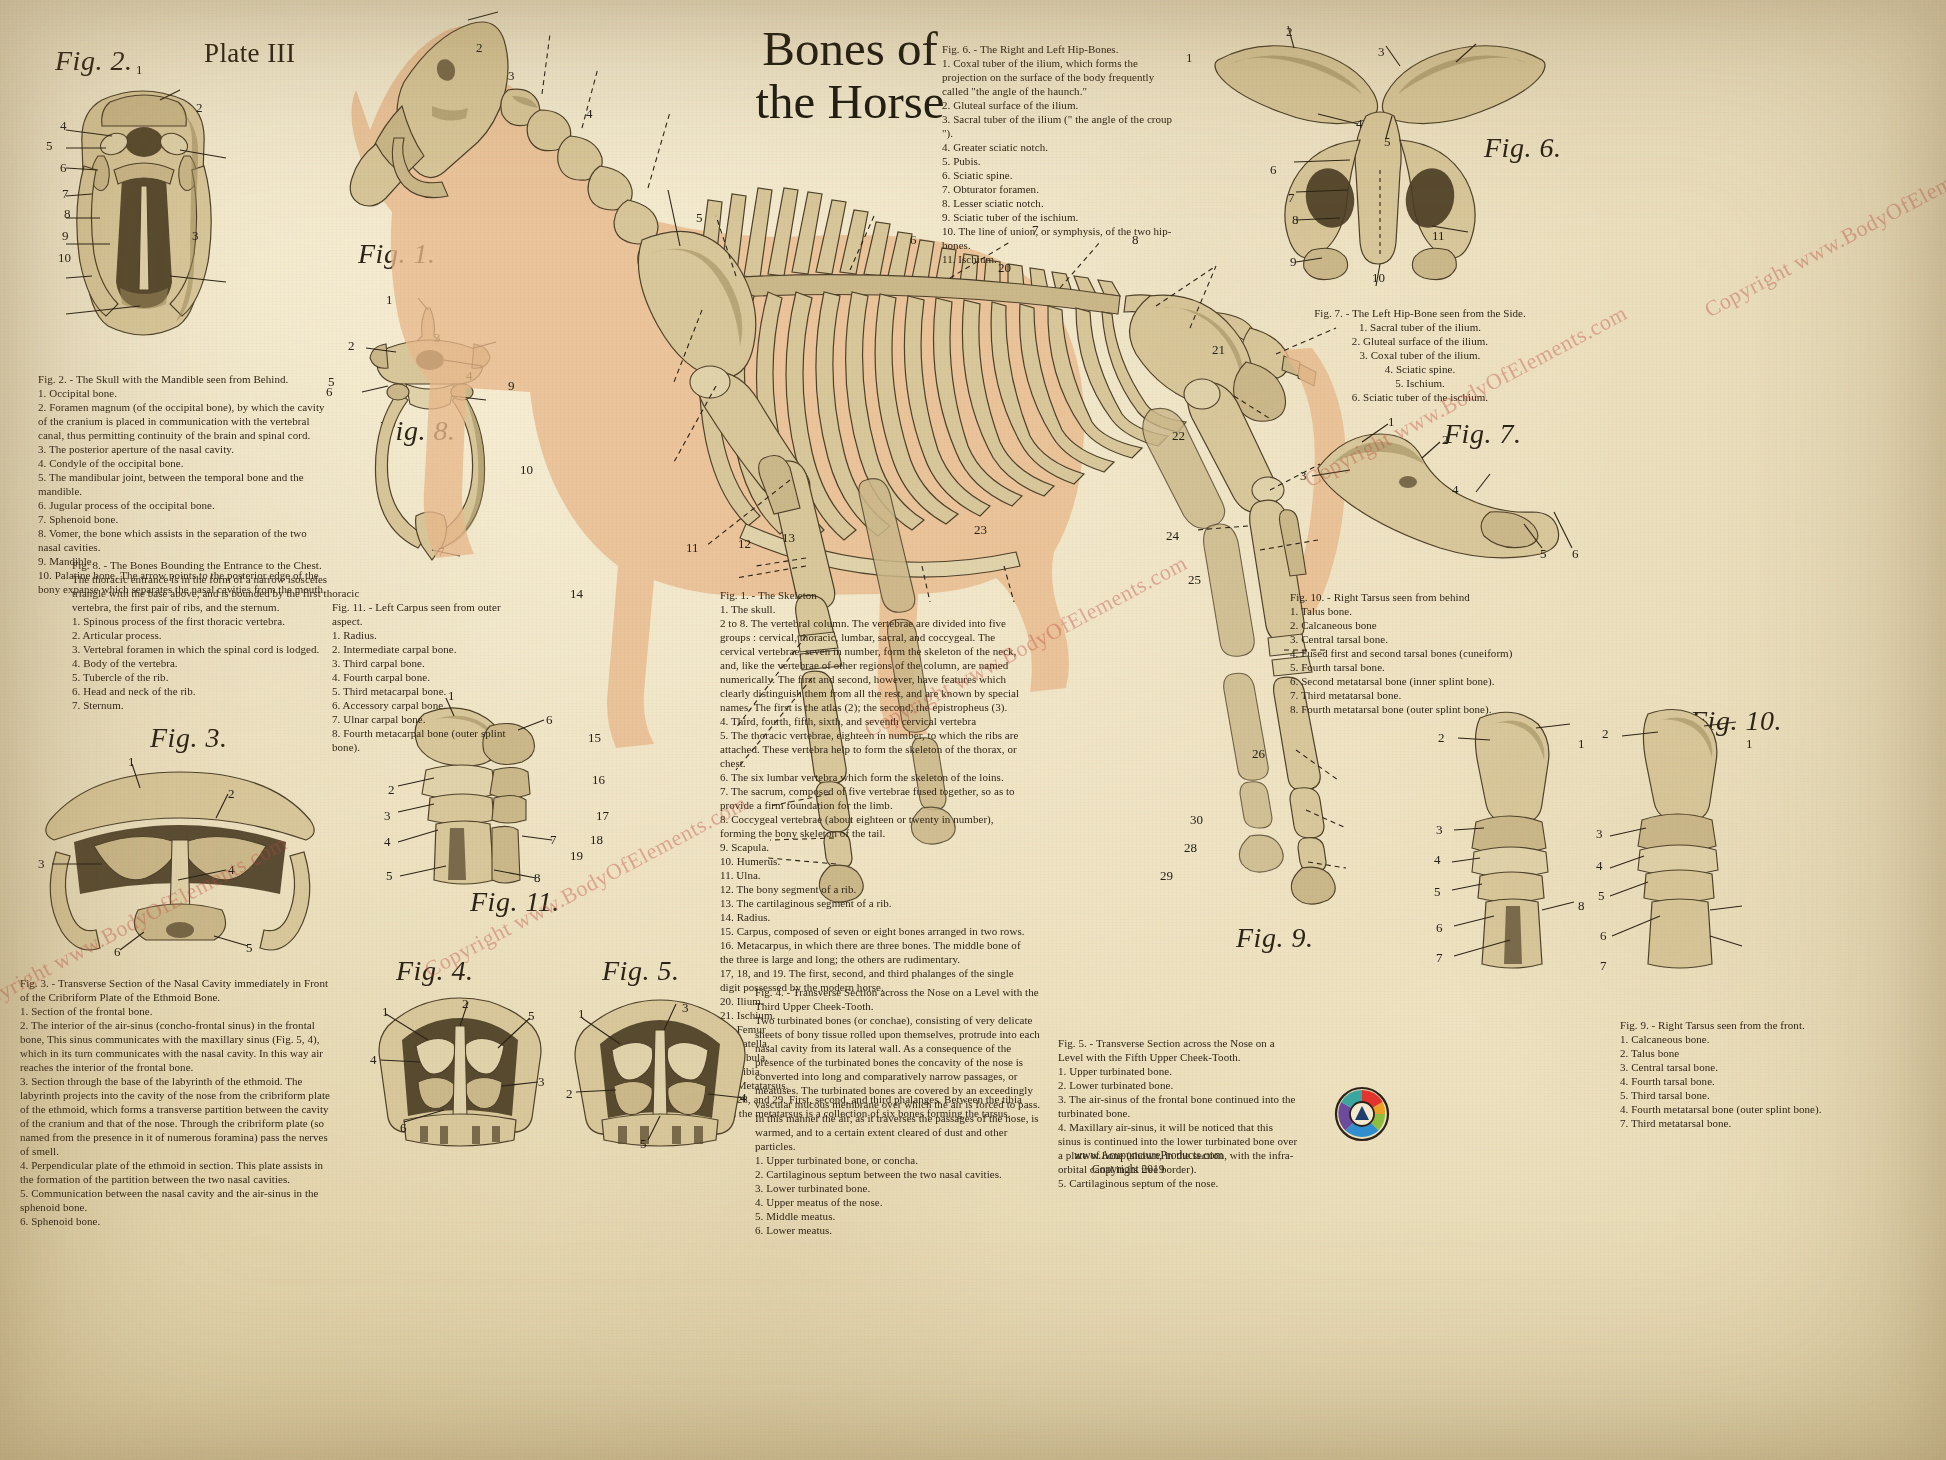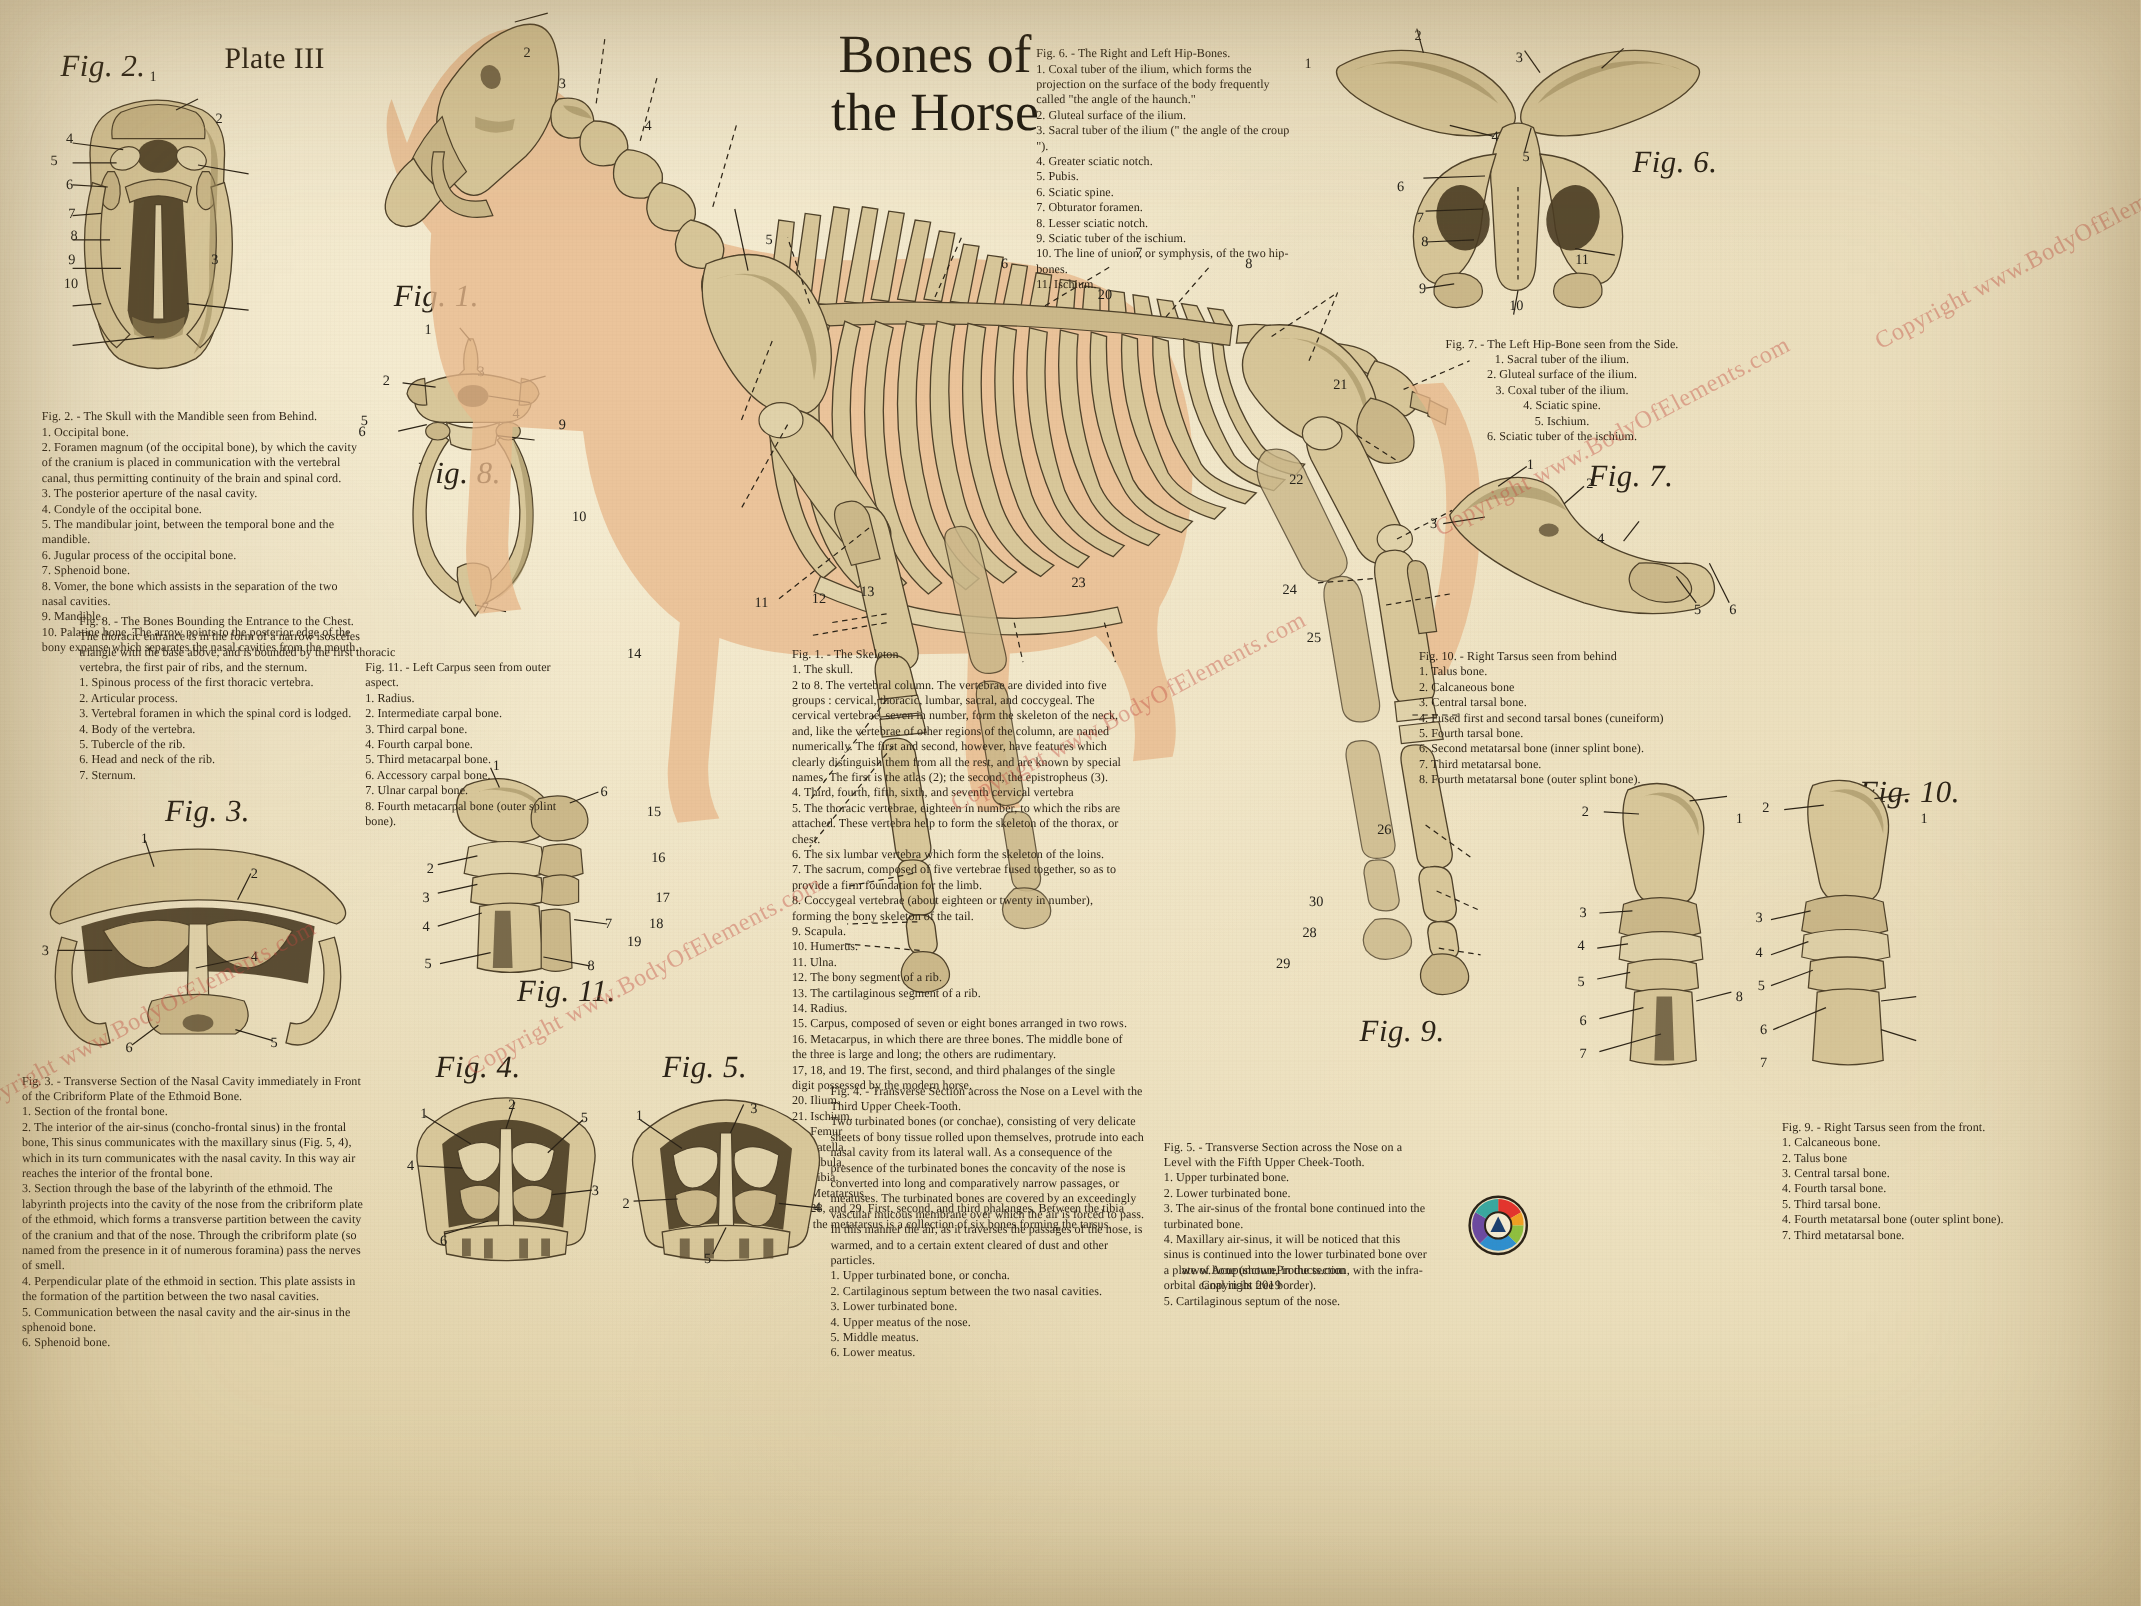--- a/index.html
+++ b/index.html
@@ -188,21 +188,21 @@
     <span class="li">The thoracic entrance is in the form of a narrow isosceles triangle with the base above, and is bounded by the first thoracic vertebra, the first pair of ribs, and the sternum.</span>
     <span class="li">1. Spinous process of the first thoracic vertebra.</span>
     <span class="li">2. Articular process.</span>
     <span class="li">3. Vertebral foramen in which the spinal cord is lodged.</span>
     <span class="li">4. Body of the vertebra.</span>
     <span class="li">5. Tubercle of the rib.</span>
     <span class="li">6. Head and neck of the rib.</span>
     <span class="li">7. Sternum.</span>
   </div>
 
-  <div class="abs figlabel" style="left:358px;top:254px;">Fig. 1.</div>
+  <div class="abs figlabel" style="left:358px;top:238px;">Fig. 1.</div>
   <div class="abs" style="left:250px;top:10px;">
     <svg width="1060" height="890" viewBox="0 0 1060 890">
 
       <path class="body-tint" d="M120 120 q26 -70 70 -96 q30 -18 50 6 q10 14 12 40 q40 28 80 84 q30 44 78 58 q70 18 150 14 q120 -6 180 20 q60 24 80 82 q16 44 14 96 q-2 70 -30 118 q-6 30 6 64 q14 40 6 72 l-36 4 q6 -40 -8 -74 q-10 -26 -26 -40 q-30 14 -78 16 l-4 78 q0 34 14 62 l-38 4 q-14 -34 -12 -70 l2 -74 l-130 2 q-54 0 -96 -16 l-10 112 q-2 30 10 52 l-38 4 q-12 -28 -8 -60 l10 -122 q-40 -30 -64 -82 q-18 -40 -24 -92 l-64 -4 l-4 106 q0 34 12 60 l-38 4 q-14 -30 -12 -66 l6 -110 q-24 -26 -32 -66 q-10 -52 -6 -104 q-28 -34 -38 -76 q-6 -28 2 -46z"></path>
 
       <path class="bone" d="M154 72 q30 -46 66 -58 q26 -8 34 16 q8 26 0 56 q-8 28 -26 46 l-34 30 q-12 10 -24 2 q-18 -14 -22 -42 q-4 -30 6 -50z"></path>
       <path class="bone2" d="M152 96 q-18 18 -30 44 q-10 22 2 34 q10 10 24 -2 l26 -26 q-14 -20 -22 -50z"></path>
 
       <path class="bone" d="M126 134 q-18 14 -24 34 q-6 18 8 26 q14 6 26 -6 l20 -22 q-18 -10 -30 -32z"></path>
       <ellipse class="dark" cx="196" cy="60" rx="9" ry="11" transform="rotate(-18 196 60)"></ellipse>

